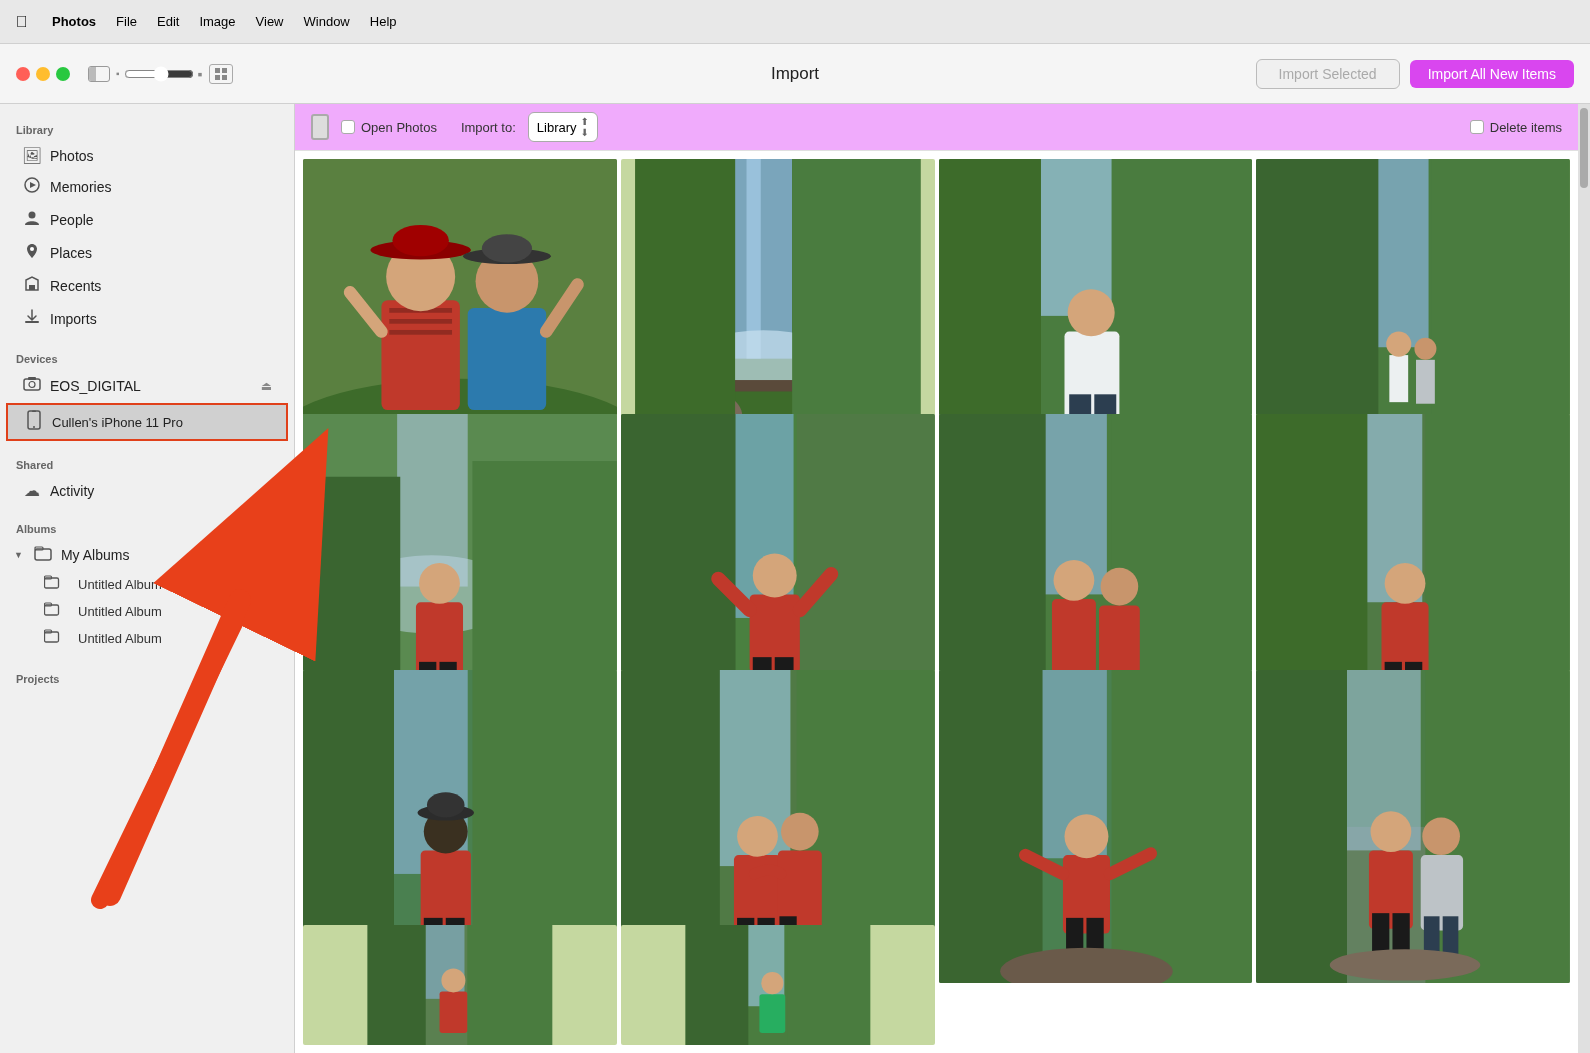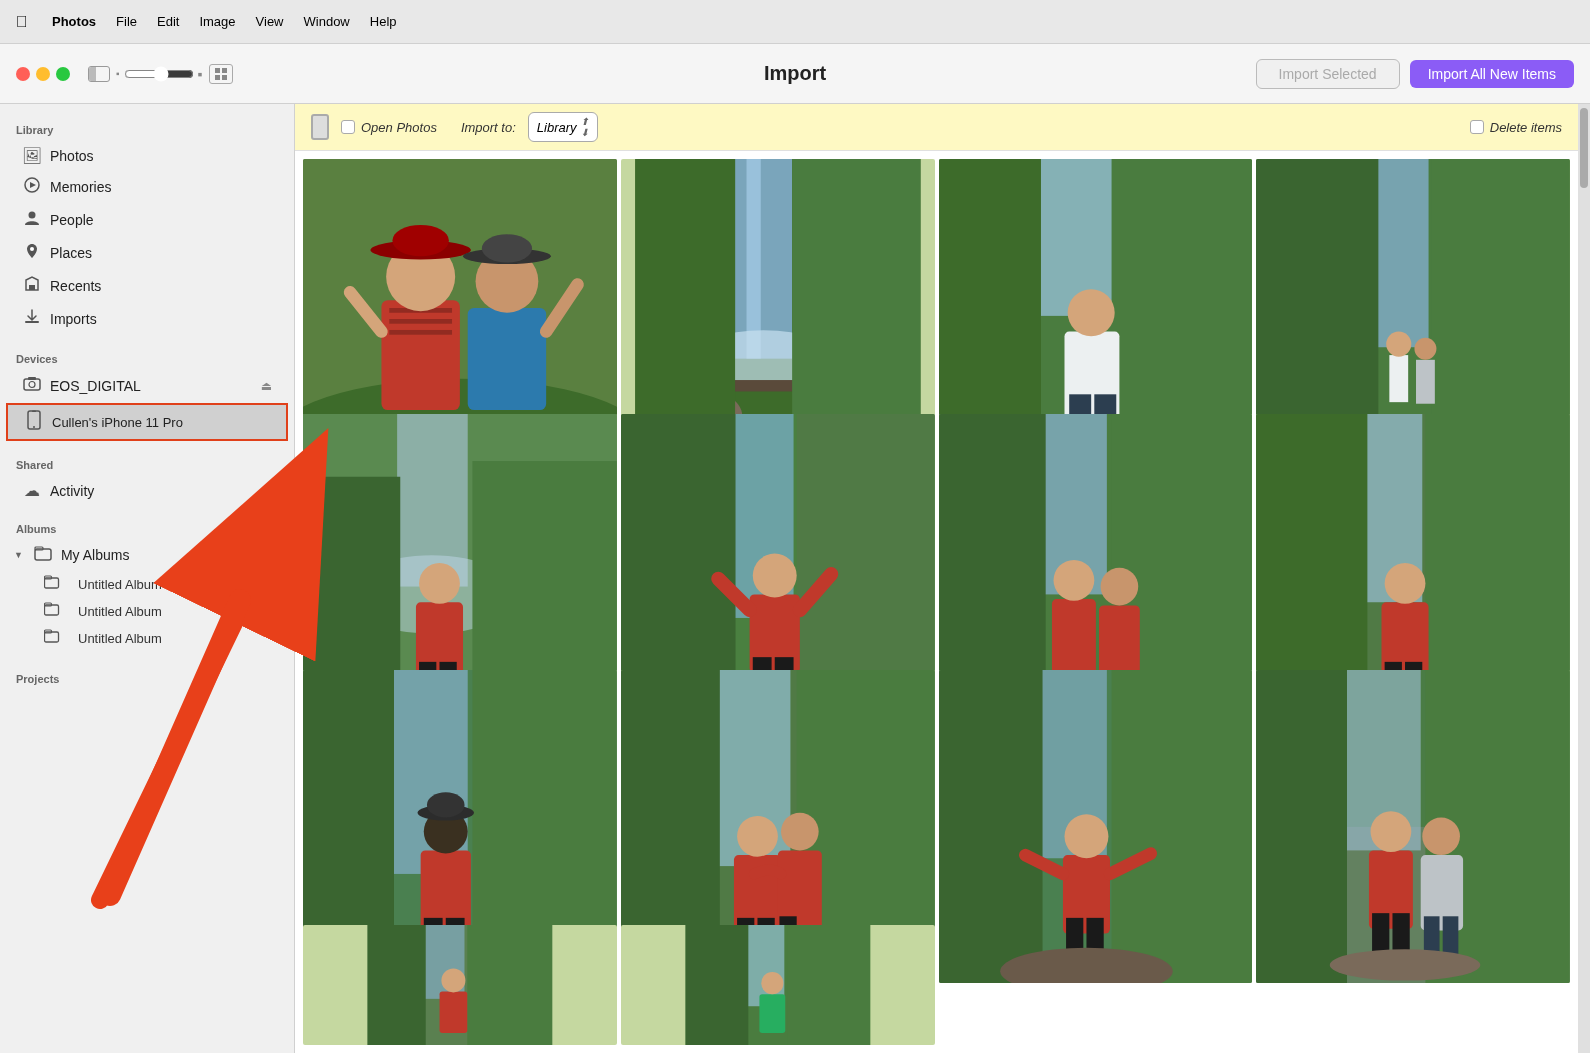--- a/index.html
+++ b/index.html
@@ -45,22 +45,22 @@
       padding: 0 16px;
       border-bottom: 1px solid #d0d0d0;
       flex-shrink: 0;
     }
     .toolbar-left {
       display: flex;
       align-items: center;
       gap: 8px;
     }
     .toolbar-center {
-      font-size: 20px;
-      font-weight: 700;
+      font-size: 17px;
+      font-weight: 400;
       color: #222;
       position: absolute;
       left: 50%;
       transform: translateX(-50%);
     }
     .toolbar-right {
       display: flex;
       align-items: center;
       gap: 10px;
     }
@@ -79,21 +79,21 @@
       border-radius: 6px;
       background: #f0f0f0;
       color: #aaa;
       font-size: 14px;
       cursor: default;
     }
     .btn-import-all {
       padding: 6px 18px;
       border: none;
       border-radius: 6px;
-      background: #8b5cf6;
+      background: #d946ef;
       color: #fff;
       font-size: 14px;
       font-weight: 500;
       cursor: pointer;
     }
 
     
     .main {
       display: flex;
       flex: 1;
@@ -160,23 +160,22 @@
       overflow: hidden;
     }
 
     
     .import-bar {
       display: flex;
       align-items: center;
       padding: 8px 16px;
       border-bottom: 1px solid #e0e0e0;
       gap: 12px;
-      background: #fef9c3;
+      background: #f0abfc;
       flex-shrink: 0;
-      font-style: italic;
     }
     .open-photos-container {
       display: flex;
       align-items: center;
       gap: 6px;
     }
     .checkbox {
       width: 14px;
       height: 14px;
       border: 1px solid #aaa;

